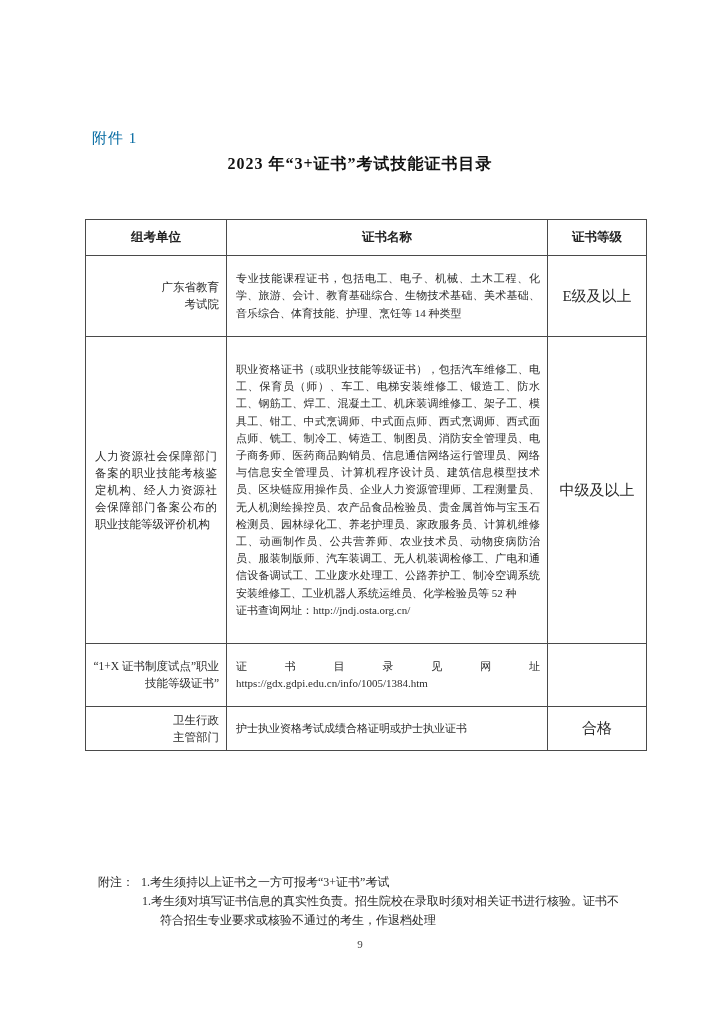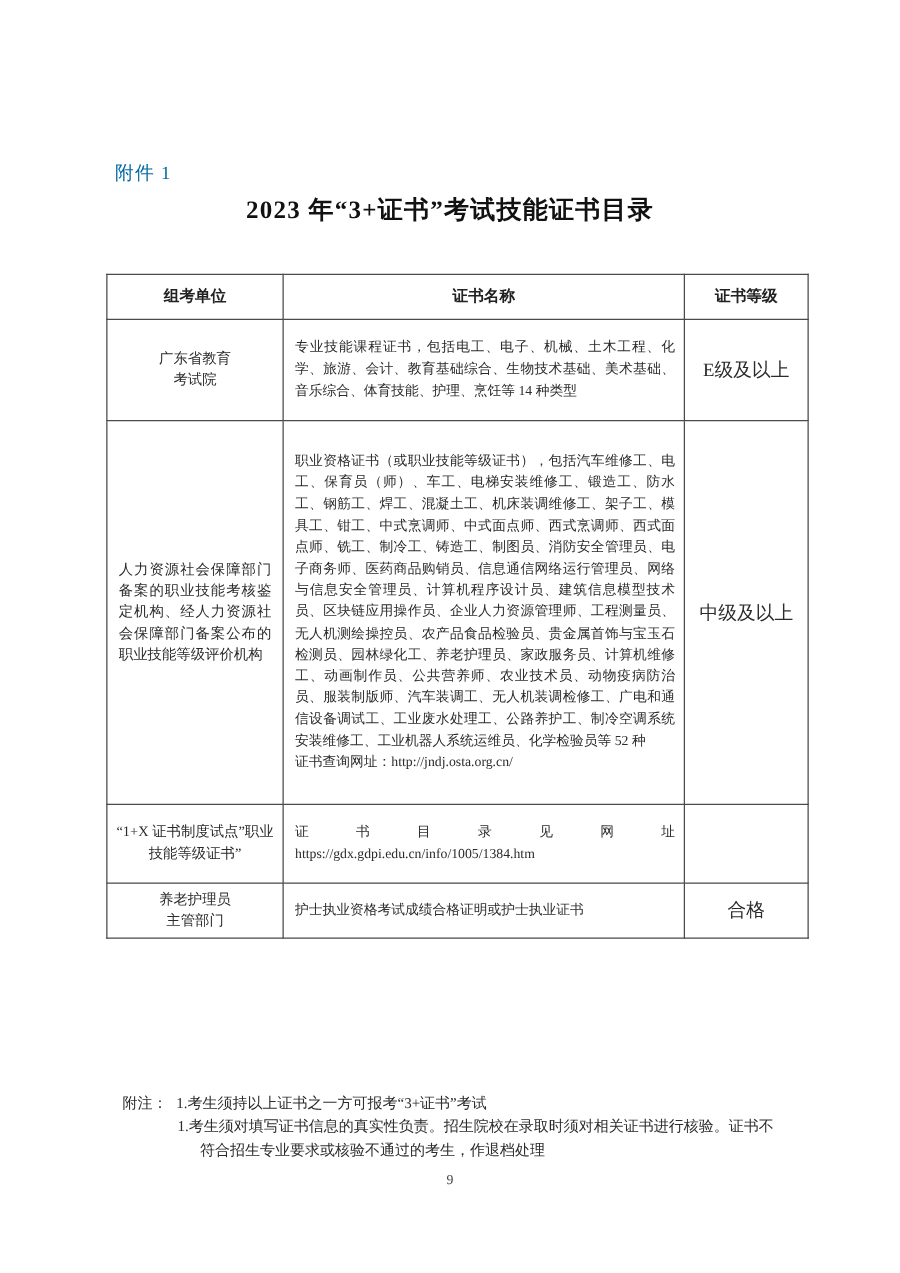--- a/index.html
+++ b/index.html
@@ -23,21 +23,21 @@
     font-size: 15px;
     letter-spacing: 1px;
     color: #0369a1;
   }
   .doc-title {
     position: absolute;
     left: 0;
     top: 154px;
     width: 720px;
     text-align: center;
-    font-size: 20px;
+    font-size: 16px;
     font-weight: bold;
     color: #111111;
     letter-spacing: 1px;
   }
   table.cert-table {
     position: absolute;
     left: 85px;
     top: 219px;
     width: 561px;
     border-collapse: collapse;
@@ -53,21 +53,21 @@
     overflow: hidden;
   }
   .cert-table th {
     font-size: 12.5px;
     font-weight: bold;
     text-align: center;
     color: #222222;
     height: 33px;
   }
   td.org-cell {
-    text-align: center;
+    text-align: right;
     font-size: 11.5px;
     line-height: 17px;
     white-space: pre-line;
     padding: 2px 7px;
     color: #2b2b2b;
   }
   td.org-cell.justify-org {
     text-align: justify;
     text-justify: inter-ideograph;
     white-space: normal;
@@ -175,21 +175,21 @@
       </tr>
       <tr class="row-h4">
         <td class="org-cell">“1+X 证书制度试点”职业技能等级证书”</td>
         <td class="name-cell">
             <span class="spread-line">证书目录见网址</span>
             <span class="url-line">https://gdx.gdpi.edu.cn/info/1005/1384.htm</span>
           </td>
         <td class="level-cell"></td>
       </tr>
       <tr class="row-h5">
-        <td class="org-cell">养老护理员
+        <td class="org-cell">卫生行政
 主管部门</td>
         <td class="name-cell">
             <span class="justified-block">护士执业资格考试成绩合格证明或护士执业证书</span>
           </td>
         <td class="level-cell">合格</td>
       </tr>
     </tbody>
   </table>
 
   <div class="notes">

